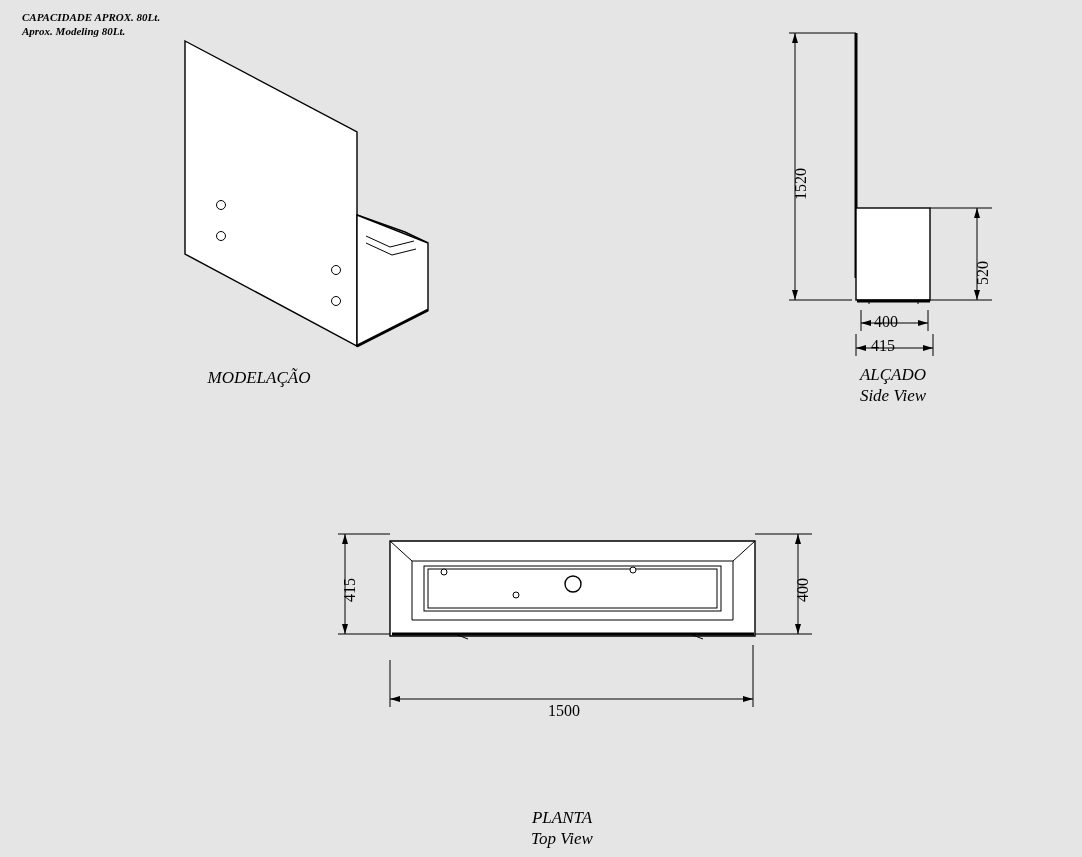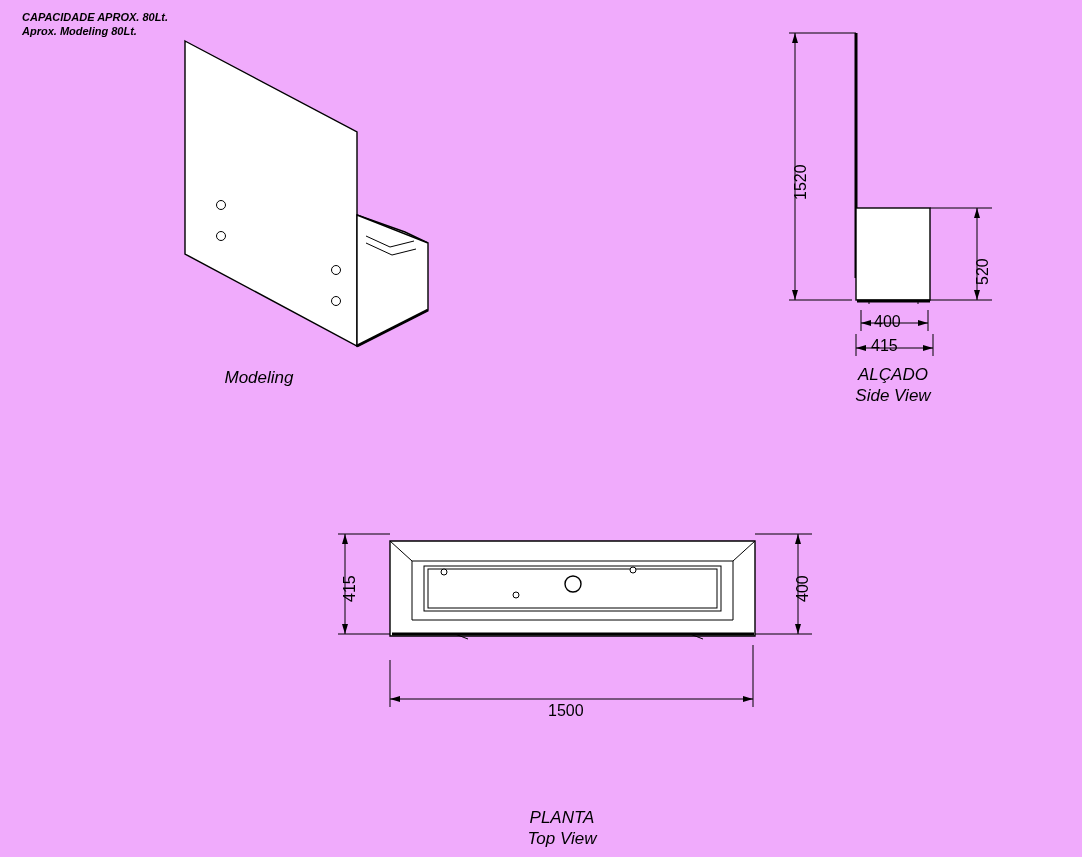--- a/index.html
+++ b/index.html
@@ -4,23 +4,23 @@
 <style>
   html, body {
     margin: 0;
     padding: 0;
     background: #ffffff;
   }
   #sheet {
     position: relative;
     width: 1082px;
     height: 857px;
-    background: #f0abfc;
+    background: #e5e5e5;
     overflow: hidden;
-    font-family: Liberation Sans, sans-serif;
+    font-family: Liberation Serif, serif;
     color: #000000;
   }
   .note {
     position: absolute;
     font-style: italic;
     font-weight: bold;
     font-size: 11px;
     line-height: 14px;
     white-space: nowrap;
   }
@@ -174,21 +174,21 @@
 
   <div class="dim-label" style="left:871px; top:337px;">415</div>
 
   <div class="dim-label vert" style="left:341px; top:602px;">415</div>
 
   <div class="dim-label vert" style="left:794px; top:602px;">400</div>
 
   <div class="dim-label" style="left:548px; top:678px;margin-top:24px;">1500</div>
 
   <div class="caption" style="left:159px; top:367px; width:200px;">
-    <span class="en">Modeling</span>
+    <span class="pt">MODELAÇÃO</span>
   </div>
 
   <div class="caption" style="left:462px; top:807px; width:200px;">
     <span class="pt">PLANTA</span>
     <span class="en">Top View</span>
   </div>
 
   <div class="caption" style="left:793px; top:364px; width:200px;">
     <span class="pt">ALÇADO</span>
     <span class="en">Side View</span>

